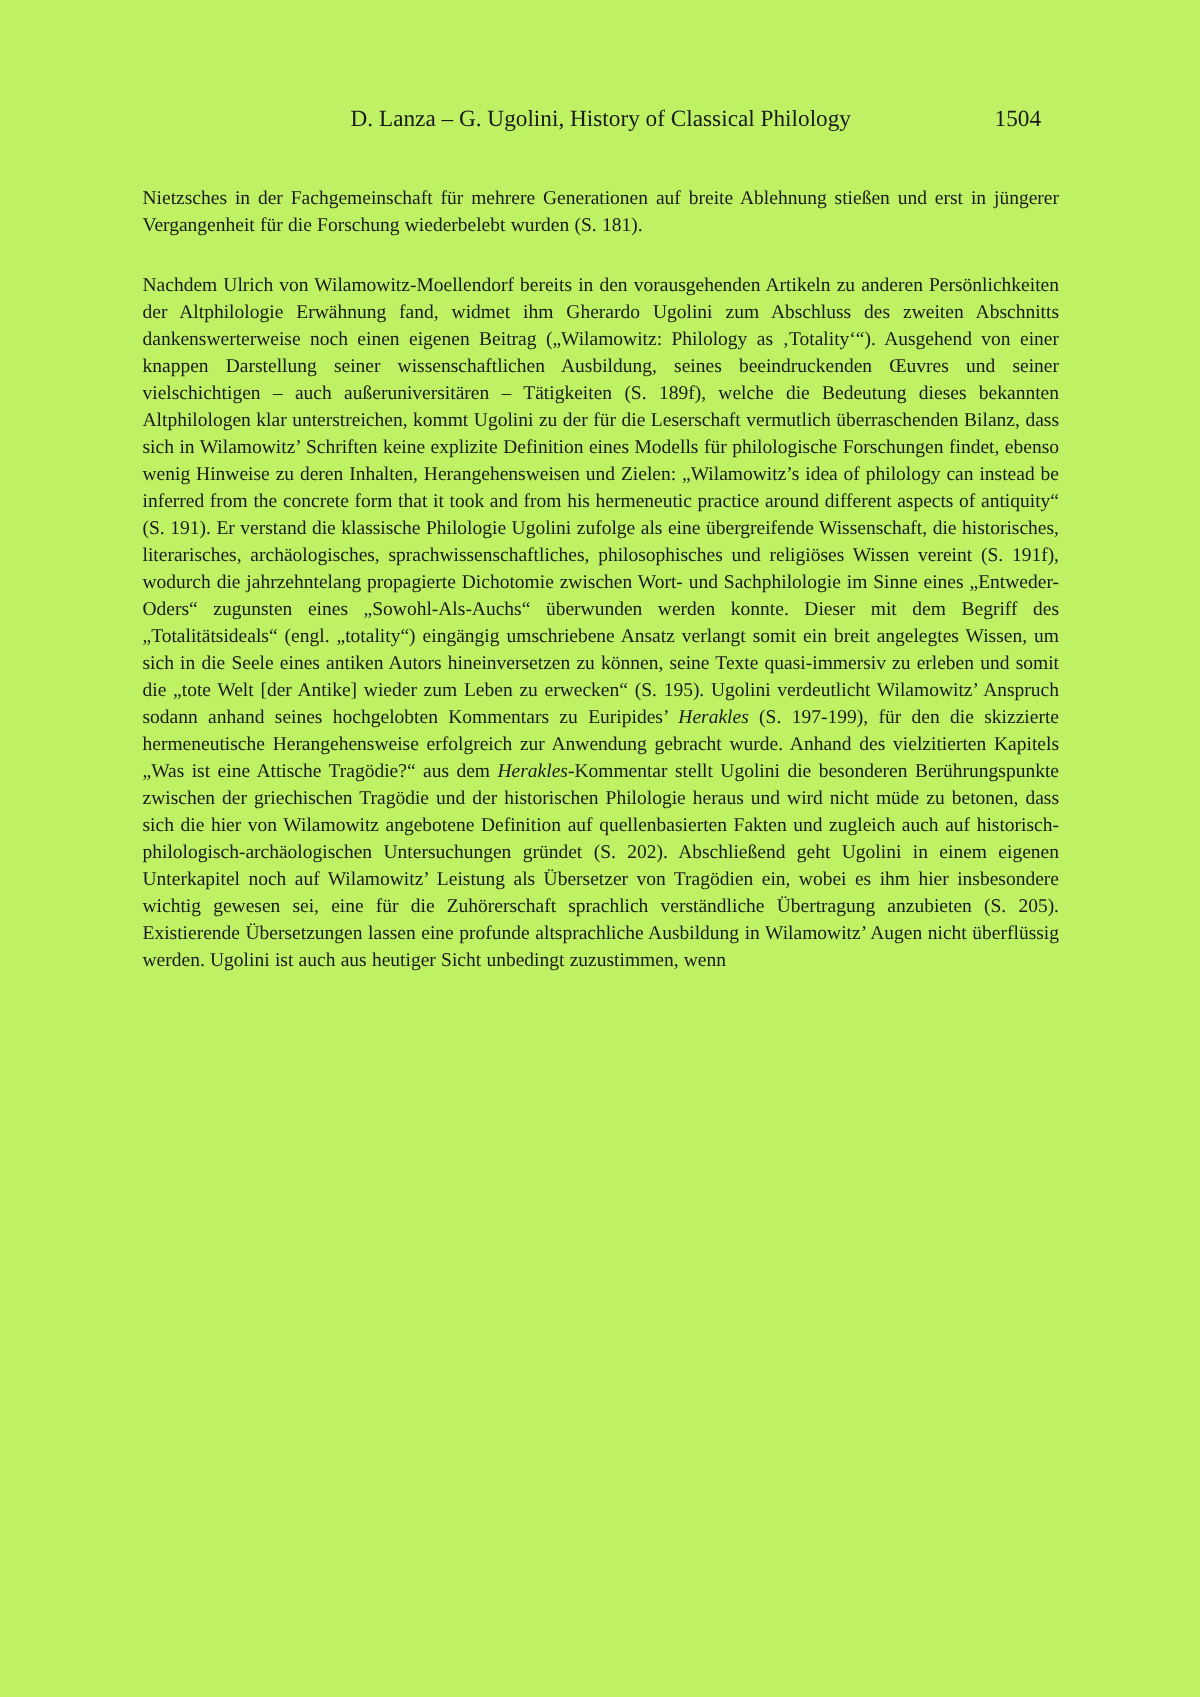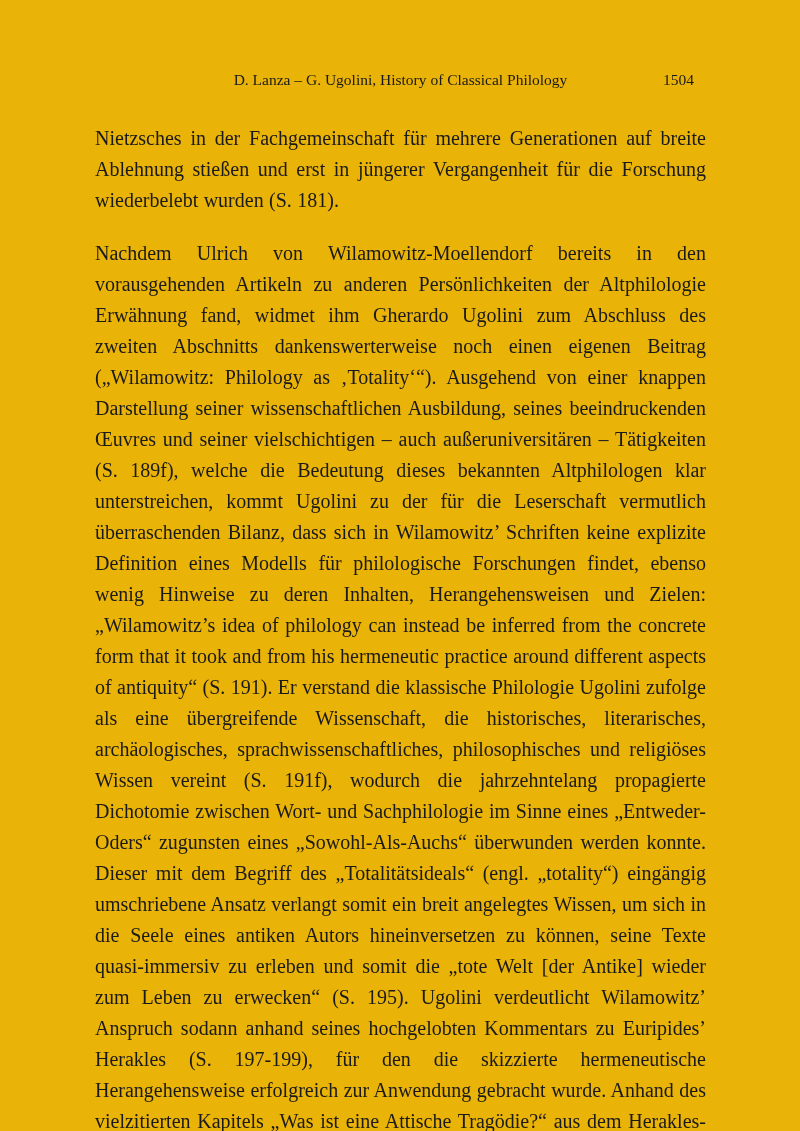--- a/index.html
+++ b/index.html
@@ -12,53 +12,54 @@
     height: 1131px;
     overflow: hidden;
     font-family: "Liberation Serif", "DejaVu Serif", serif;
     color: #1a1a1a;
   }
   .sheet {
     box-sizing: border-box;
     width: 800px;
     height: 1131px;
     padding: 70px 94px 40px 95px;
-    background: #eab308;
+    background: #bef264;
   }
   .running-header {
     position: relative;
     width: 100%;
     text-align: center;
     font-size: 15.5px;
     line-height: 20px;
     color: #1a1a1a;
     margin-bottom: 33px;
   }
   .running-title {
     display: inline-block;
   }
   .page-number {
     position: absolute;
     right: 12px;
     top: 0;
   }
   .body-text p {
     margin: 0;
-    font-size: 20px;
-    line-height: 31px;
+    font-size: 13px;
+    line-height: 18px;
     text-align: justify;
     text-justify: inter-word;
     hyphens: auto;
     -webkit-hyphens: auto;
     word-spacing: 0.02em;
   }
   .body-text p.para-gap {
     margin-bottom: 22.4px;
   }
   .italic {
+    font-style: italic;
   }
 </style>
 </head>
 <body>
 
 <div class="sheet">
 
   <div class="running-header">
     <span class="running-title">D. Lanza – G. Ugolini, History of Classical Philology</span>
     <span class="page-number">1504</span>

